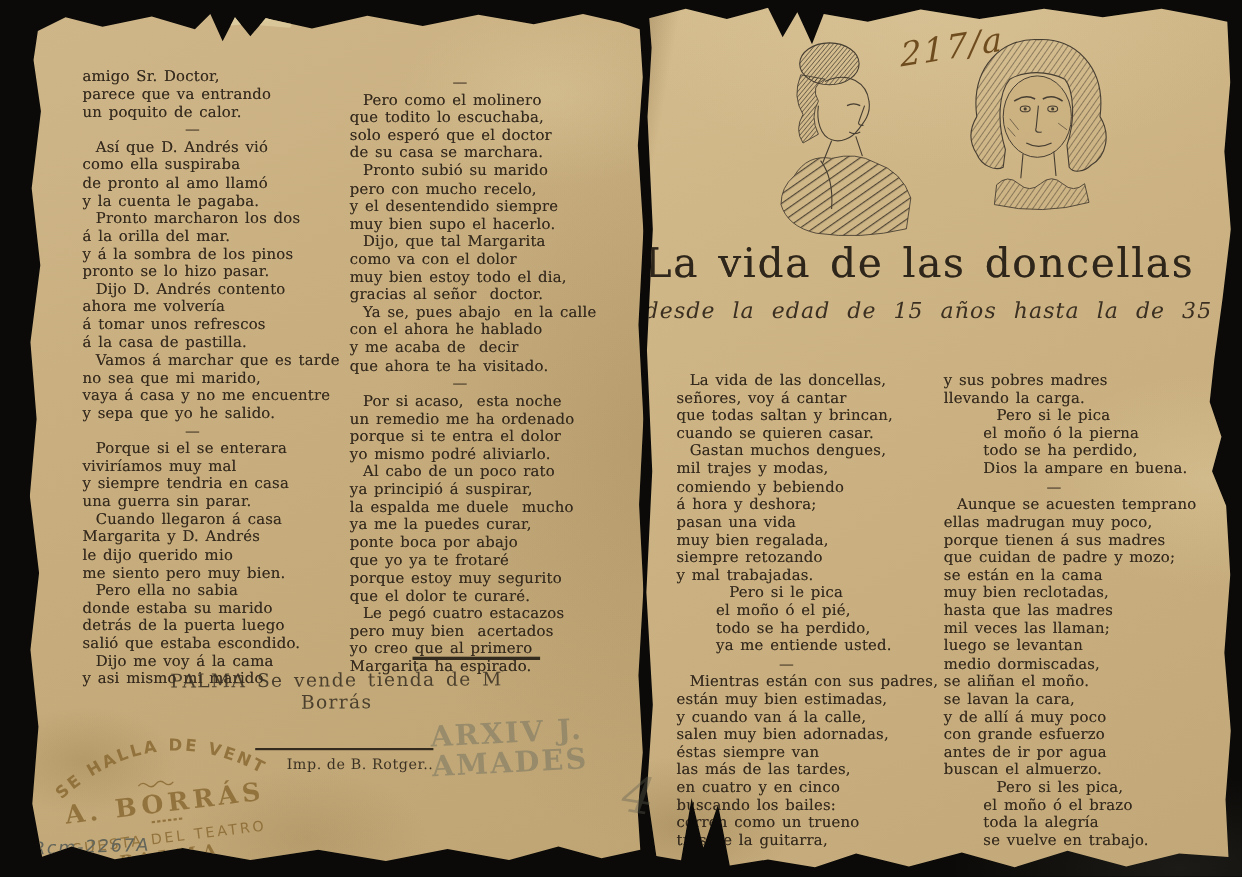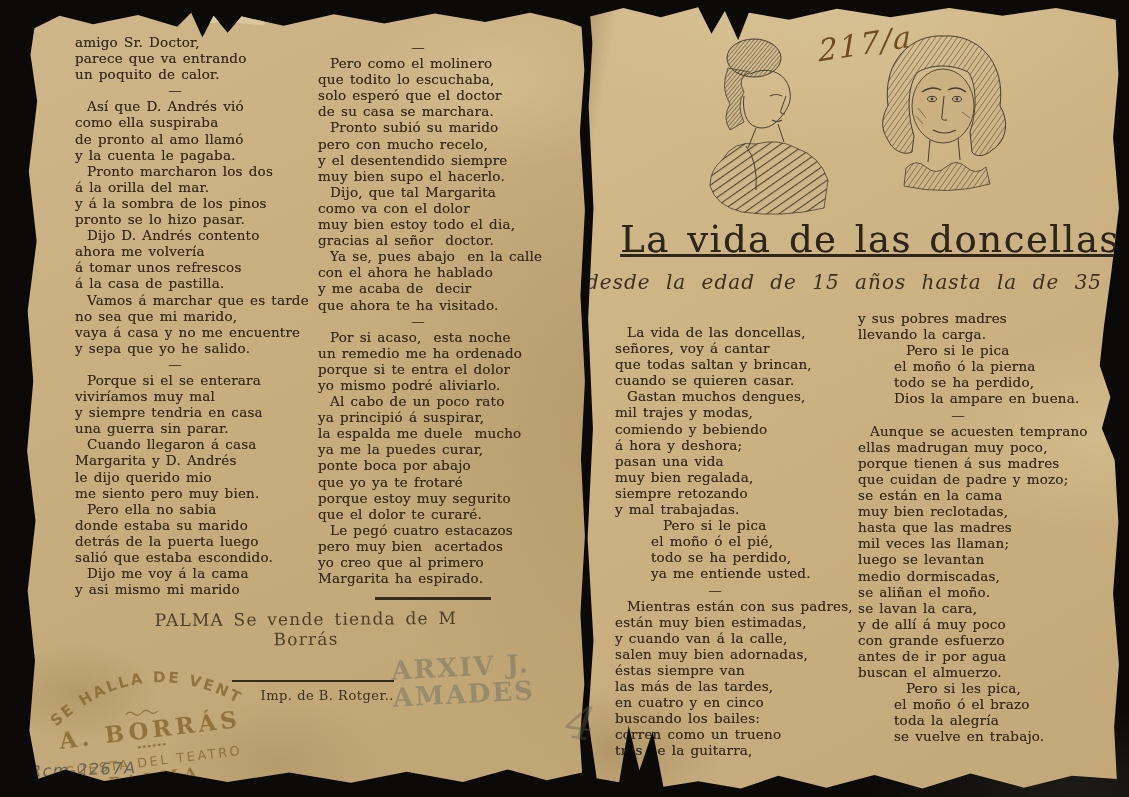--- a/index.html
+++ b/index.html
@@ -17,40 +17,40 @@
     clip-path:polygon(1.5% 2.6%,6% 1%,12% 2.1%,20% .9%,27% 2.4%,29.5% .6%,31.5% 3.8%,33.5% 1%,36% 3.2%,38.5% 1.1%,46% 2.3%,55% .8%,64% 2%,73% .7%,82% 1.8%,90% .6%,96% 1.6%,99.2% 2.4%,99.7% 8%,98.9% 16%,99.8% 26%,99% 37%,99.8% 48%,99.1% 58%,99.8% 68%,99% 78%,99.7% 87%,98.9% 94%,99.3% 98.4%,93% 99.4%,86% 98%,78% 99.6%,68% 98.3%,58% 99.7%,47% 98.4%,36% 99.6%,25% 98.2%,14% 99.5%,7% 98%,2.2% 99.2%,.6% 93%,1.6% 84%,.3% 75%,1.7% 66%,.2% 57%,1.3% 48%,.3% 39%,1.9% 30%,.5% 21%,2% 12%,.8% 6%);}
   .page-right{left:586px;top:4px;width:534px;height:786px;
     background:
       radial-gradient(ellipse 150px 90px at 6% 95%, rgba(110,85,40,.25), transparent 70%),
       radial-gradient(ellipse 220px 140px at 96% 55%, rgba(236,221,178,.25), transparent 70%),
       radial-gradient(ellipse 400px 200px at 50% 0%, rgba(238,224,184,.2), transparent 75%),
       linear-gradient(100deg, rgba(90,65,30,.28) 0%, rgba(90,65,30,0) 5%),
       linear-gradient(150deg,#d3bb8d 0%,#cbb181 50%,#c2a878 100%);
     clip-path:polygon(.8% 1.6%,7% .5%,14% 1.7%,21% .4%,23.5% 3.8%,26% .9%,28.5% 4.6%,30.5% 1.1%,38% 2%,47% .6%,57% 1.7%,68% .5%,78% 1.5%,88% .5%,95% 1.4%,99.2% 2%,99.7% 9%,98.7% 17%,99.8% 26%,98.4% 34%,97% 41%,96.2% 46%,98.2% 50%,96.6% 54%,99% 58%,99.7% 66%,98.7% 75%,99.8% 84%,98.9% 92%,99.4% 98.6%,91% 98.2%,82% 99.7%,72% 97.9%,63% 99.8%,54% 98.1%,45% 99.7%,36% 98.2%,29% 99.8%,21% 98.9%,14.5% 99.6%,12.5% 92.5%,10% 97.5%,8% 91.8%,6.2% 99%,2% 98.5%,.4% 91%,1.4% 81%,.3% 68%,1.3% 54%,.4% 40%,1.4% 26%,.5% 13%,1.2% 5%);}
   .tear-frag{position:absolute;background:#dccb9e;border-radius:2px;}
-  .verse-col{position:absolute;}
+  .verse-col{position:absolute;margin-top:28px;}
   .stanza{font-size:13.5px;line-height:16.1px;color:#34291d;white-space:pre-wrap;
     word-spacing:1.5px;letter-spacing:.2px;text-shadow:0 0 .5px rgba(46,36,24,.55);}
   .stanza-divider{font-size:13.5px;line-height:16.1px;color:#34291d;text-align:center;
     width:200px;}
   .rule{position:absolute;background:#342b1f;}
   .vendor-line{position:absolute;font-size:17px;letter-spacing:1.2px;word-spacing:3px;
     color:#3b3123;opacity:.88;text-align:center;transform:rotate(-.4deg);}
   .imprint{position:absolute;font-size:13px;color:#3b3123;text-align:right;letter-spacing:.5px;}
   .archive-stamp{position:absolute;font-family:"DejaVu Serif",serif;font-weight:bold;
     font-size:26px;line-height:27px;letter-spacing:2px;color:rgba(112,112,95,.5);
     transform:rotate(-3deg);text-align:left;}
   .pencil-code{position:absolute;font-size:16px;font-style:italic;color:#63655a;
     letter-spacing:1.5px;transform:rotate(-2deg);font-family:"DejaVu Sans",sans-serif;}
   .hand-number{position:absolute;font-size:30px;font-style:italic;color:#6e4c1e;
     transform:rotate(-9deg) skewX(-8deg);letter-spacing:2px;}
   .pencil-mark{position:absolute;font-size:46px;color:rgba(95,95,82,.38);
     transform:rotate(9deg);font-style:italic;}
-  .doc-title{position:absolute;width:100%;text-align:right;font-size:37px;
-    color:#2e261b;letter-spacing:1.5px;word-spacing:4px;text-shadow:0 0 .6px rgba(40,30,18,.6);text-decoration:underline;}
+  .doc-title{position:absolute;width:100%;text-align:left;font-size:37px;
+    color:#2e261b;letter-spacing:1.5px;word-spacing:4px;text-shadow:0 0 .6px rgba(40,30,18,.6);}
   .doc-subtitle{position:absolute;width:100%;font-size:20px;
     font-style:italic;color:#3a2f21;word-spacing:8px;letter-spacing:1px;}
   .engraving{position:absolute;opacity:.92;}
   .oval-stamp{position:absolute;transform:rotate(-7deg);opacity:.85;}
 </style>
 </head>
 <body>
 
 <div class="stage">
 
@@ -199,21 +199,21 @@
         <path d="M 68,116 L 66,138 M 96,114 L 98,136" stroke="#3a332a" stroke-width="1"></path>
         <path d="M 44,144 Q 54,134 64,143 Q 74,152 84,143 Q 94,134 104,143 Q 114,152 124,143 L 128,160 Q 86,172 42,162 Z" fill="url(#hatchM)" stroke="#3a332a" stroke-width=".8"></path>
       </g>
     </svg>
 
     <div class="hand-number" style="left:232px;top:22px;">217/a</div>
 
     <div class="doc-title" style="top:214px;">La vida de las doncellas</div>
     <div class="doc-subtitle" style="top:266px;">desde la edad de 15 años hasta la de 35</div>
 
-    <div class="verse-col" style="left:29px;top:320px;width:246px;">
+    <div class="verse-col" style="left:29px;top:306px;width:246px;">
       <div class="stanza">  La vida de las doncellas,
 señores, voy á cantar
 que todas saltan y brincan,
 cuando se quieren casar.
   Gastan muchos dengues,
 mil trajes y modas,
 comiendo y bebiendo
 á hora y deshora;
 pasan una vida
 muy bien regalada,

